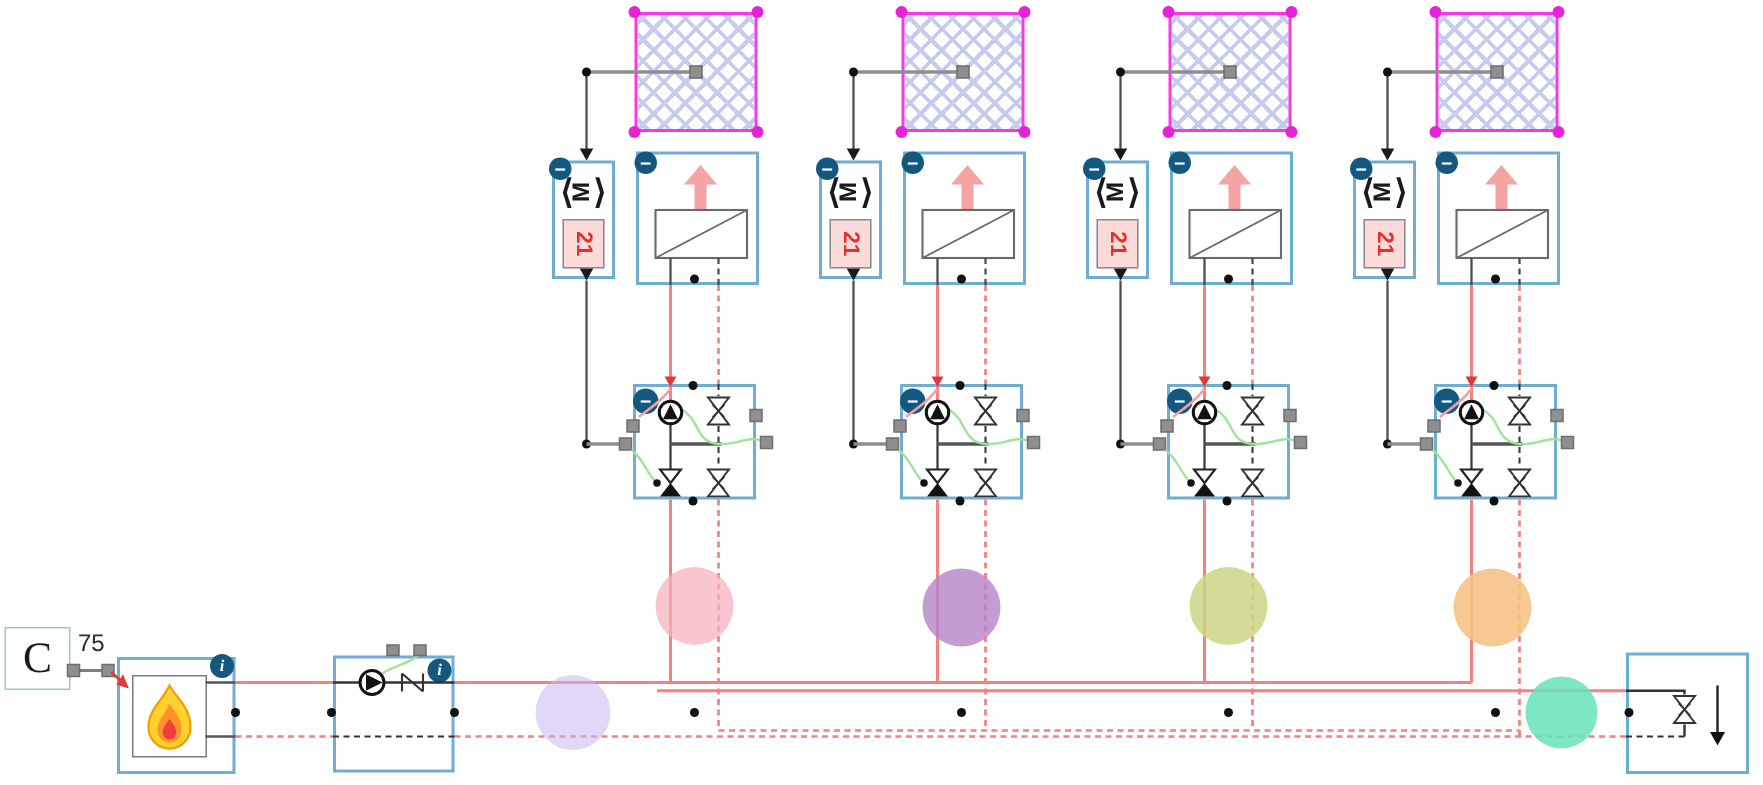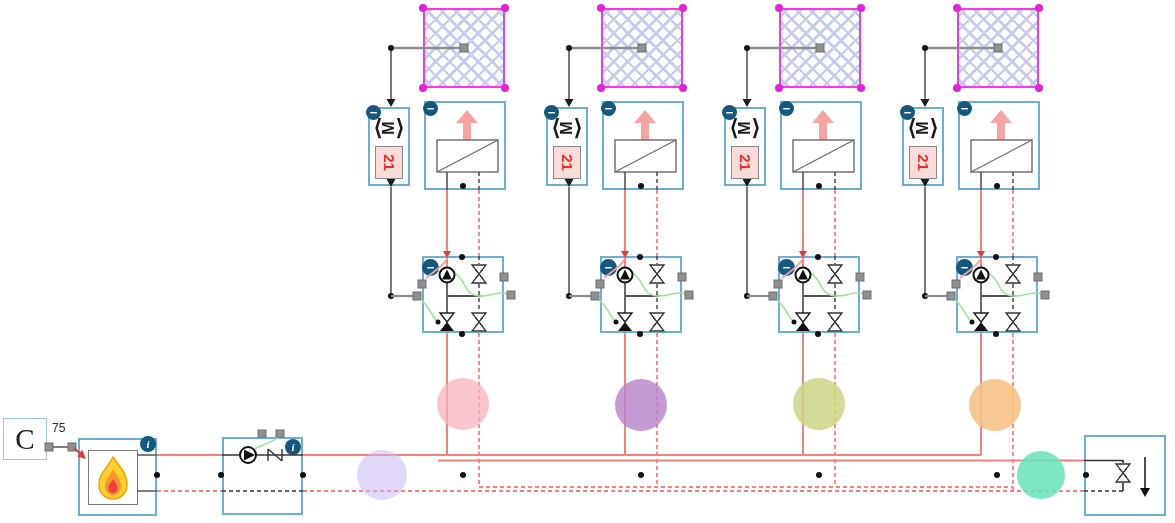--- a/index.html
+++ b/index.html
@@ -21,21 +21,21 @@
         display:flex;flex-direction:column;align-items:center;}
   .sensor-glyph{margin-top:8px;display:flex;align-items:center;color:#1a1a1a;height:26px;}
   .sensor-glyph .br{font-size:22px;font-weight:600;line-height:26px;}
   .sensor-glyph .m{font-size:16px;font-weight:700;transform:rotate(-90deg);line-height:16px;}
   .setpoint-box{margin-top:5px;width:28px;height:33px;border:1.5px solid #8a8a8a;background:#fbdbda;
         display:flex;align-items:center;justify-content:center;box-sizing:border-box;}
   .setpoint-box span{color:#e4312b;font-size:15px;font-weight:bold;transform:rotate(90deg);}
   .c-label{position:absolute;left:3px;top:418px;width:44px;height:42px;border:1.5px solid #9cc5dd;
         box-sizing:border-box;display:flex;align-items:center;justify-content:center;z-index:1;
         font-family:"Liberation Serif",serif;font-size:29px;color:#1a1a1a;background:#fff;}
-  .num-label{position:absolute;left:52px;top:421px;font-size:12px;color:#2a2a2a;z-index:2;}
+  .num-label{position:absolute;left:52px;top:421px;font-size:16px;color:#2a2a2a;z-index:2;}
   .inner-box{position:absolute;left:88px;top:450px;width:50px;height:55px;border:1.5px solid #7a7a7a;
         box-sizing:border-box;display:flex;align-items:center;justify-content:center;z-index:1;background:#fff;}
   svg.overlay{position:absolute;left:0;top:0;z-index:3;pointer-events:none;}
 </style>
 </head>
 <body>
 
 <div id="canvas">
 
   <div class="c-label">C</div>

